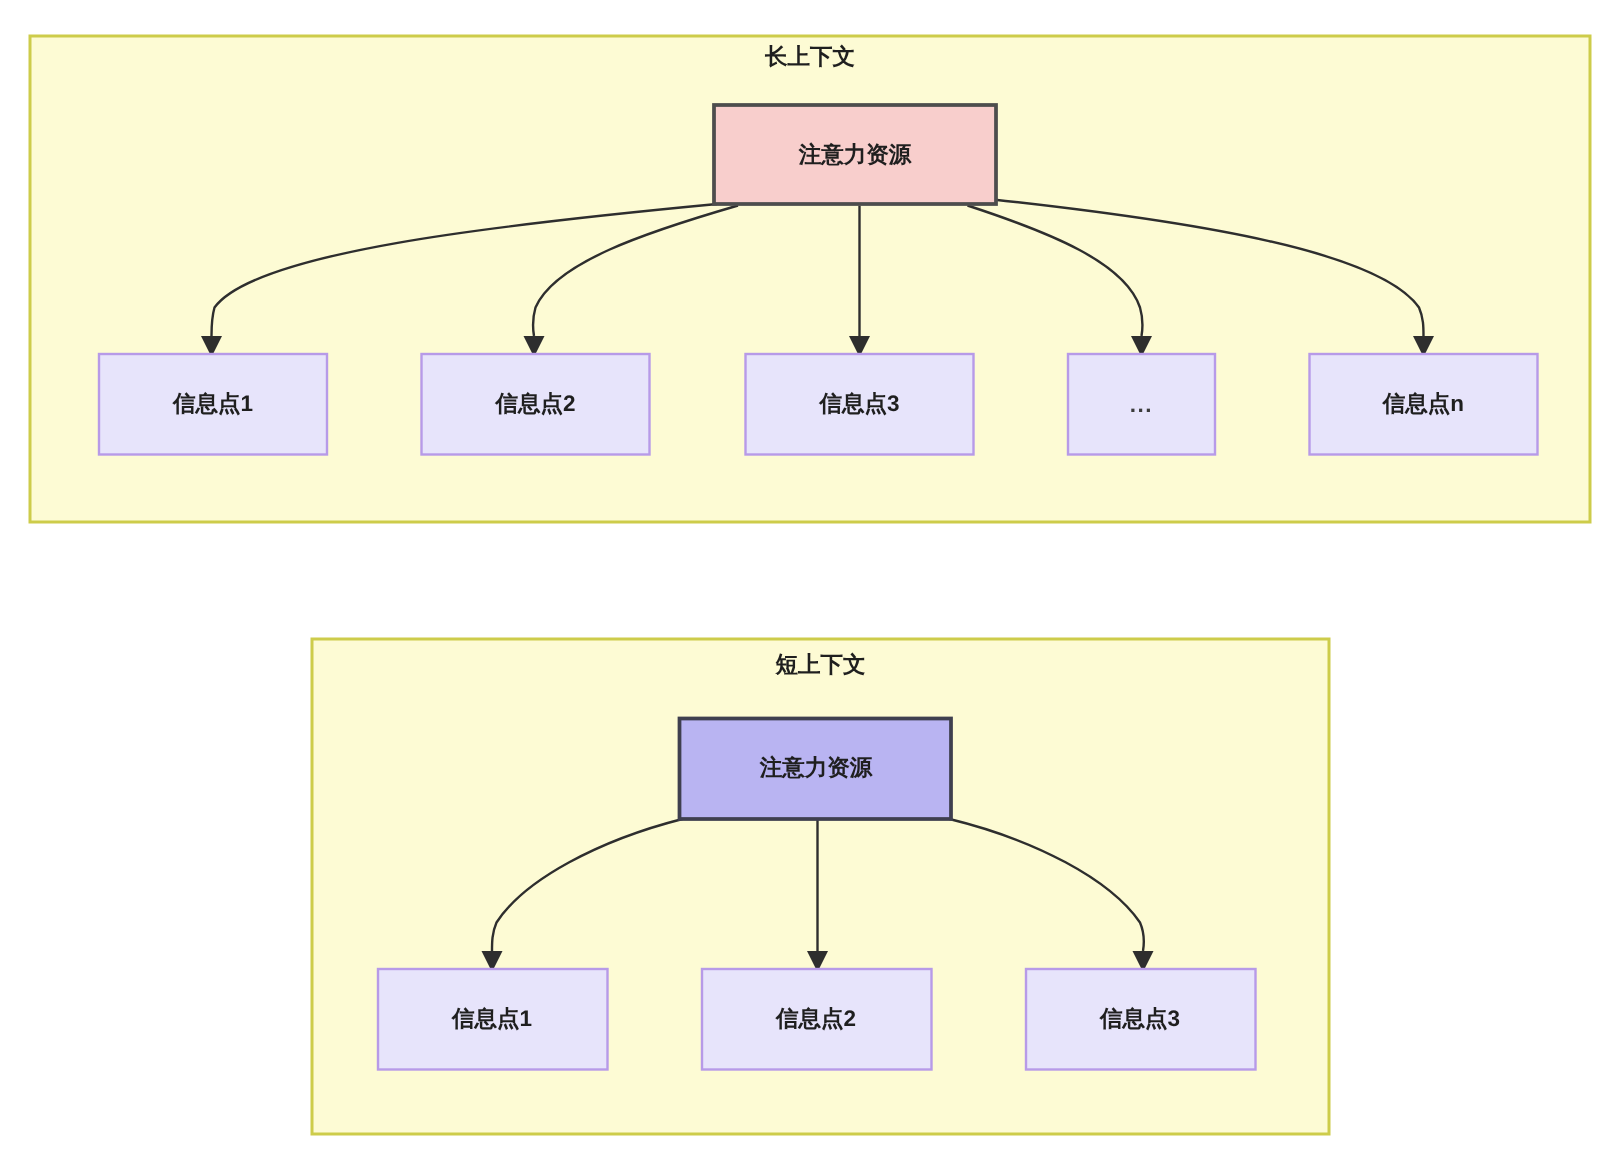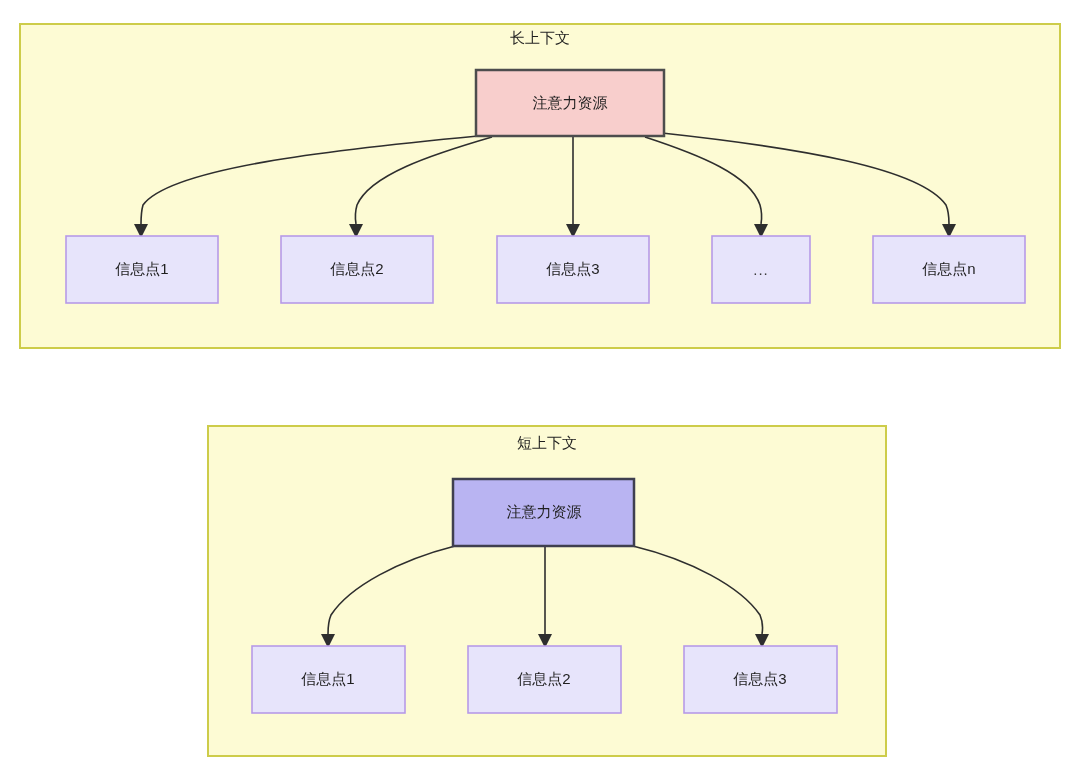--- a/index.html
+++ b/index.html
@@ -10,20 +10,21 @@
   body {
     width: 1080px;
     height: 774px;
     font-family: "Liberation Sans", "DejaVu Sans", sans-serif;
     overflow: hidden;
   }
   #diagram-root {
     position: relative;
     width: 1080px;
     height: 774px;
+    font-weight: bold;
   }
   svg.diagram-canvas {
     position: absolute;
     top: 0;
     left: 0;
     width: 1080px;
     height: 774px;
     display: block;
   }
   .container-rect {

